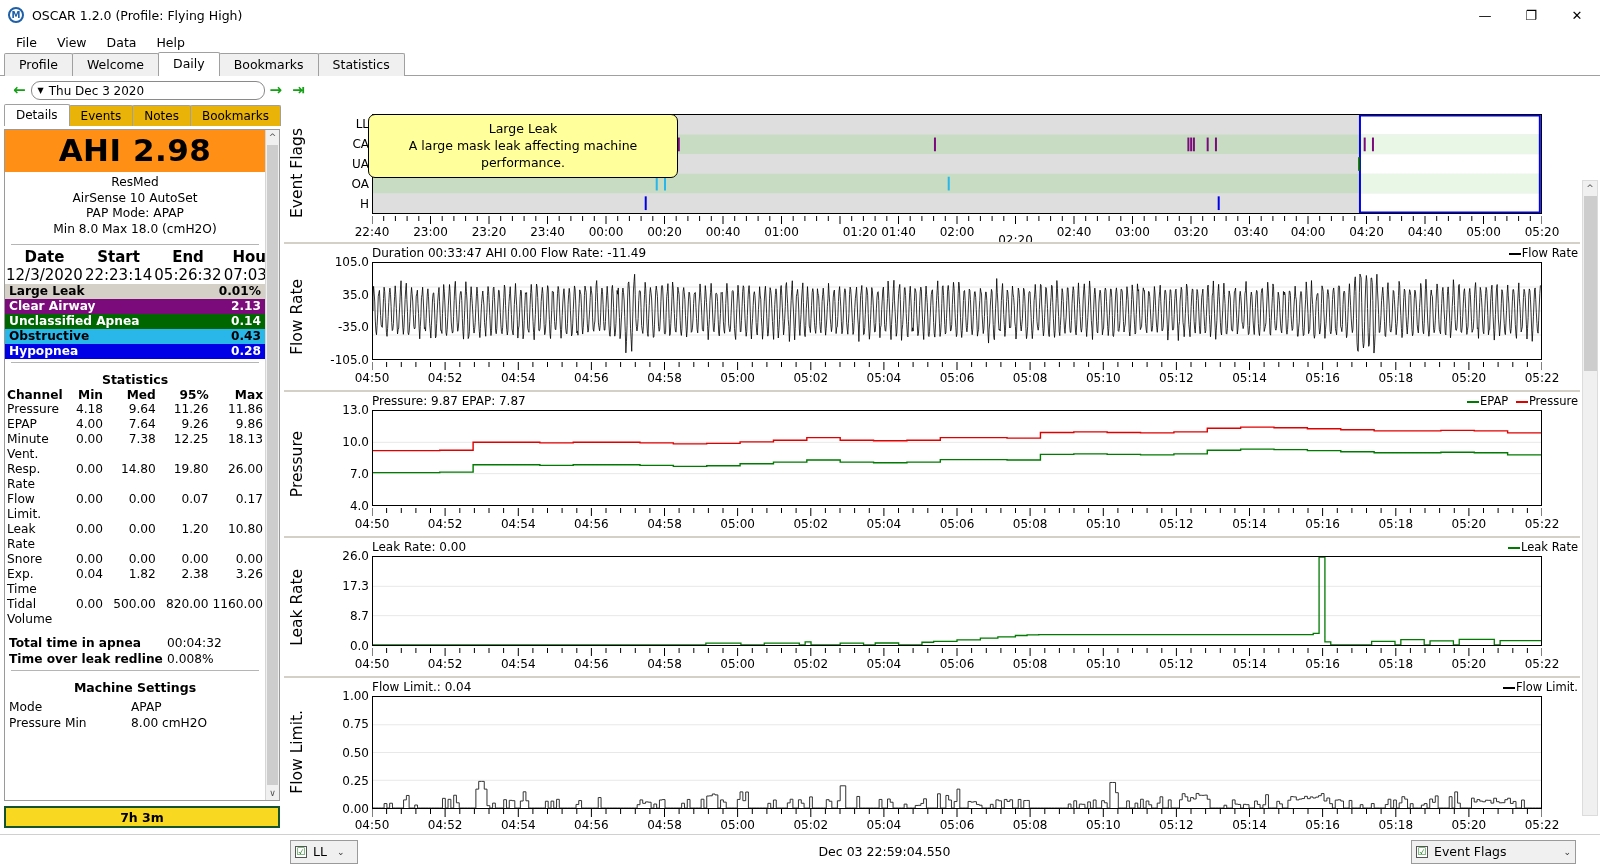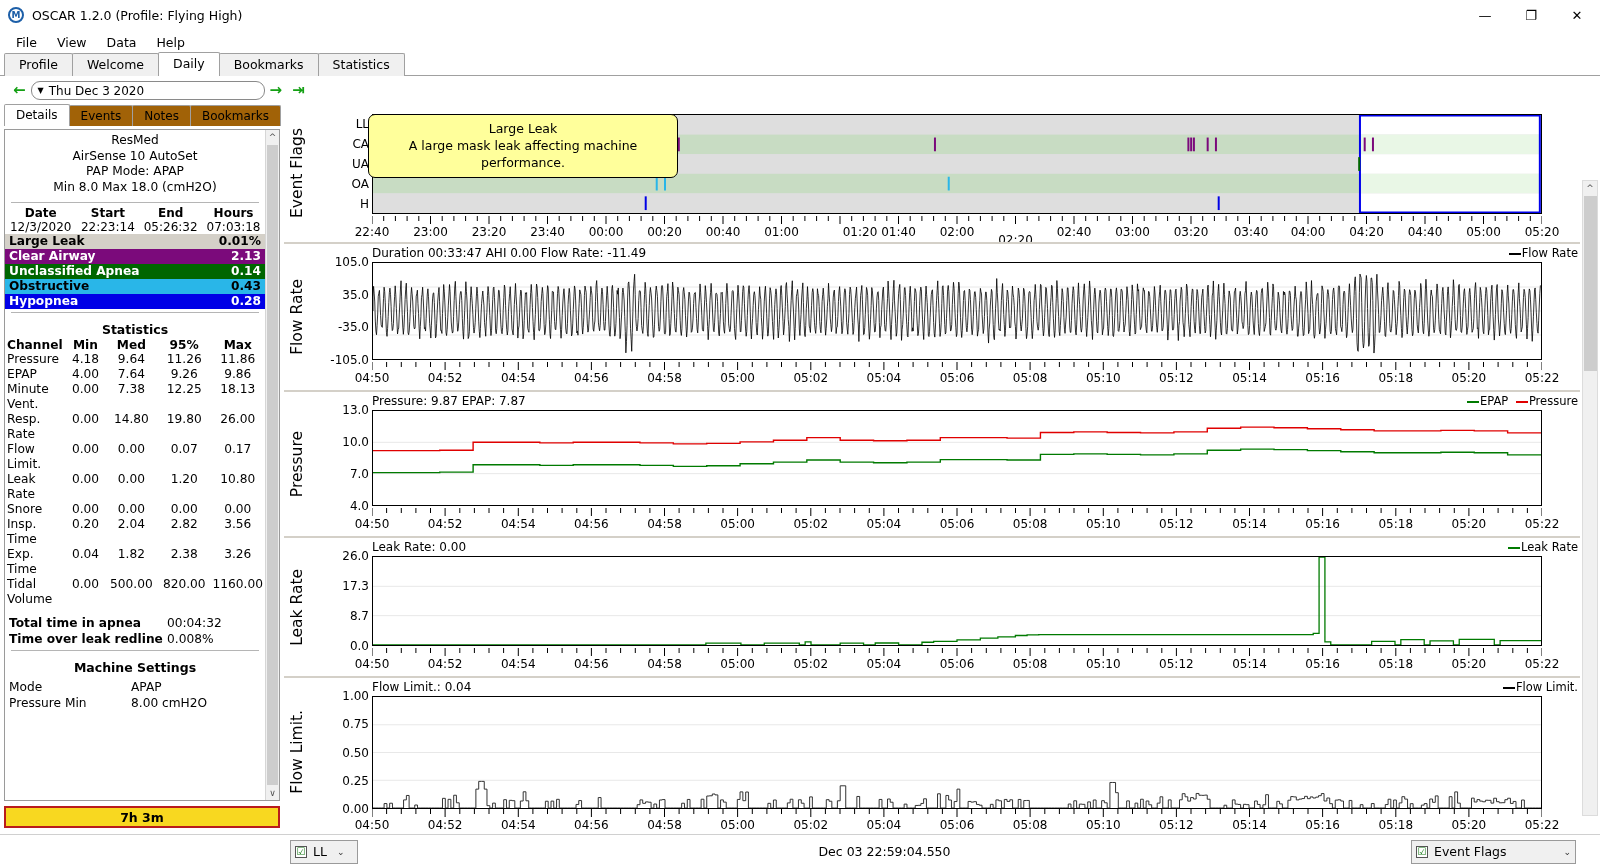--- a/index.html
+++ b/index.html
@@ -59,21 +59,21 @@
 
   
   .body-split { display:flex; height:754px; }
   .left-pane { width:280px; padding-left:4px; padding-top:2px; }
   .right-pane { flex:1; position:relative; }
 
   
   .subtabs { height:22px; display:flex; align-items:flex-end; border-bottom:1px solid #a0a0a0; }
   .subtab {
     padding:3px 11px 3px 11px; font-size:12px; border:1px solid #a0a0a0;
-    border-bottom:none; background:#a16207; margin-right:-1px; border-radius:2px 2px 0 0;
+    border-bottom:none; background:#eab308; margin-right:-1px; border-radius:2px 2px 0 0;
     position:relative; top:1px;
   }
   .subtab.active { background:#fff; z-index:2; padding-bottom:4px; }
 
   .detail-frame {
     margin-top:3px; border:1px solid #9a9a9a; background:#fff;
     height:672px; display:flex; overflow:hidden;
   }
   .detail-scroll-inner { flex:1; overflow:hidden; position:relative; }
   .vscroll {
@@ -83,44 +83,44 @@
   .vscroll .sb-arrow { font-size:9px; padding:2px 0; color:#505050; }
   .vscroll .sb-thumb { flex:1; width:11px; margin:1px 0; background:#cdcdcd; }
 
   .ahi-banner {
     background:#ff9015; text-align:center; font-size:31px; font-weight:bold;
     padding:2px 0 4px 0; letter-spacing:.5px;
   }
   .machine-info { text-align:center; font-size:12.2px; line-height:15.5px; padding:3px 0 4px 0; }
   .hr-line { border-top:1px solid #b5b5b5; margin:3px 6px; }
 
-  table.dtable { width:100%; border-collapse:collapse; font-size:12px; }
+  table.dtable { width:100%; border-collapse:collapse; font-size:15px; }
   table.dtable th { font-weight:bold; text-align:center; padding:0 1px; }
   table.dtable td { text-align:center; padding:0 1px; white-space:nowrap; }
 
   .evt-row { display:flex; justify-content:space-between; font-weight:bold; font-size:12.2px;
              padding:0 4px; line-height:15px; }
 
   .stats-title { text-align:center; font-weight:bold; font-size:12.5px; padding:6px 0 1px 0;}
   table.stats { width:100%; border-collapse:collapse; font-size:12.2px; }
   table.stats th { font-weight:bold; text-align:left; padding:0 2px; }
-  table.stats th.num, table.stats td.num { text-align:center; }
+  table.stats th.num, table.stats td.num { text-align:right; }
   table.stats td { padding:0 2px; vertical-align:top; line-height:15px; }
   table.stats td.chname { max-width:62px; }
 
   .totals { padding:8px 4px 0 4px; font-size:12.2px; line-height:16px; }
   .totals .row { display:flex; }
   .totals .lbl { font-weight:bold; width:158px; }
 
   .ms-title { text-align:center; font-weight:bold; font-size:12.5px; padding:6px 0 4px 0; }
   .ms-row { display:flex; font-size:12.2px; line-height:16px; padding:0 4px; }
   .ms-row .k { width:122px; }
 
   .hours-btn {
-    margin-top:5px; height:22px; background:#f8d820; border:2px solid #b91c1c;
+    margin-top:5px; height:22px; background:#f8d820; border:2px solid #14532d;
     display:flex; align-items:center; justify-content:center;
     font-size:12.5px; font-weight:bold;
   }
 
   
   .graph-area { position:absolute; left:4px; top:2px; right:20px; bottom:0; }
   .graph-block { position:relative; border-top:2px solid #d4d0c8; }
   .ylabel {
     position:absolute; left:0; top:0; bottom:0; width:26px;
     display:flex; align-items:center; justify-content:center;
@@ -208,20 +208,21 @@
     <div class="subtabs">
       <div class="subtab active">Details</div>
       <div class="subtab">Events</div>
       <div class="subtab">Notes</div>
       <div class="subtab">Bookmarks</div>
     </div>
 
     <div class="detail-frame">
       <div class="detail-scroll-inner">
 
+        <div class="ahi-banner">AHI 2.98</div>
 
         <div class="machine-info">
           <div>ResMed</div>
           <div>AirSense 10 AutoSet</div>
           <div>PAP Mode: APAP</div>
           <div>Min 8.0 Max 18.0 (cmH2O)</div>
         </div>
 
         <div class="hr-line"></div>
 
@@ -319,27 +320,20 @@
                 <td class="num">0.00</td>
                 <td class="num">1.20</td>
                 <td class="num">10.80</td>
               </tr>
           <tr>
                 <td class="chname">Snore</td>
                 <td class="num">0.00</td>
                 <td class="num">0.00</td>
                 <td class="num">0.00</td>
                 <td class="num">0.00</td>
-              </tr>
-          <tr>
-                <td class="chname">Insp. Time</td>
-                <td class="num">0.20</td>
-                <td class="num">2.04</td>
-                <td class="num">2.82</td>
-                <td class="num">3.56</td>
               </tr>
           <tr>
                 <td class="chname">Exp. Time</td>
                 <td class="num">0.04</td>
                 <td class="num">1.82</td>
                 <td class="num">2.38</td>
                 <td class="num">3.26</td>
               </tr>
           <tr>
                 <td class="chname">Tidal Volume</td>

